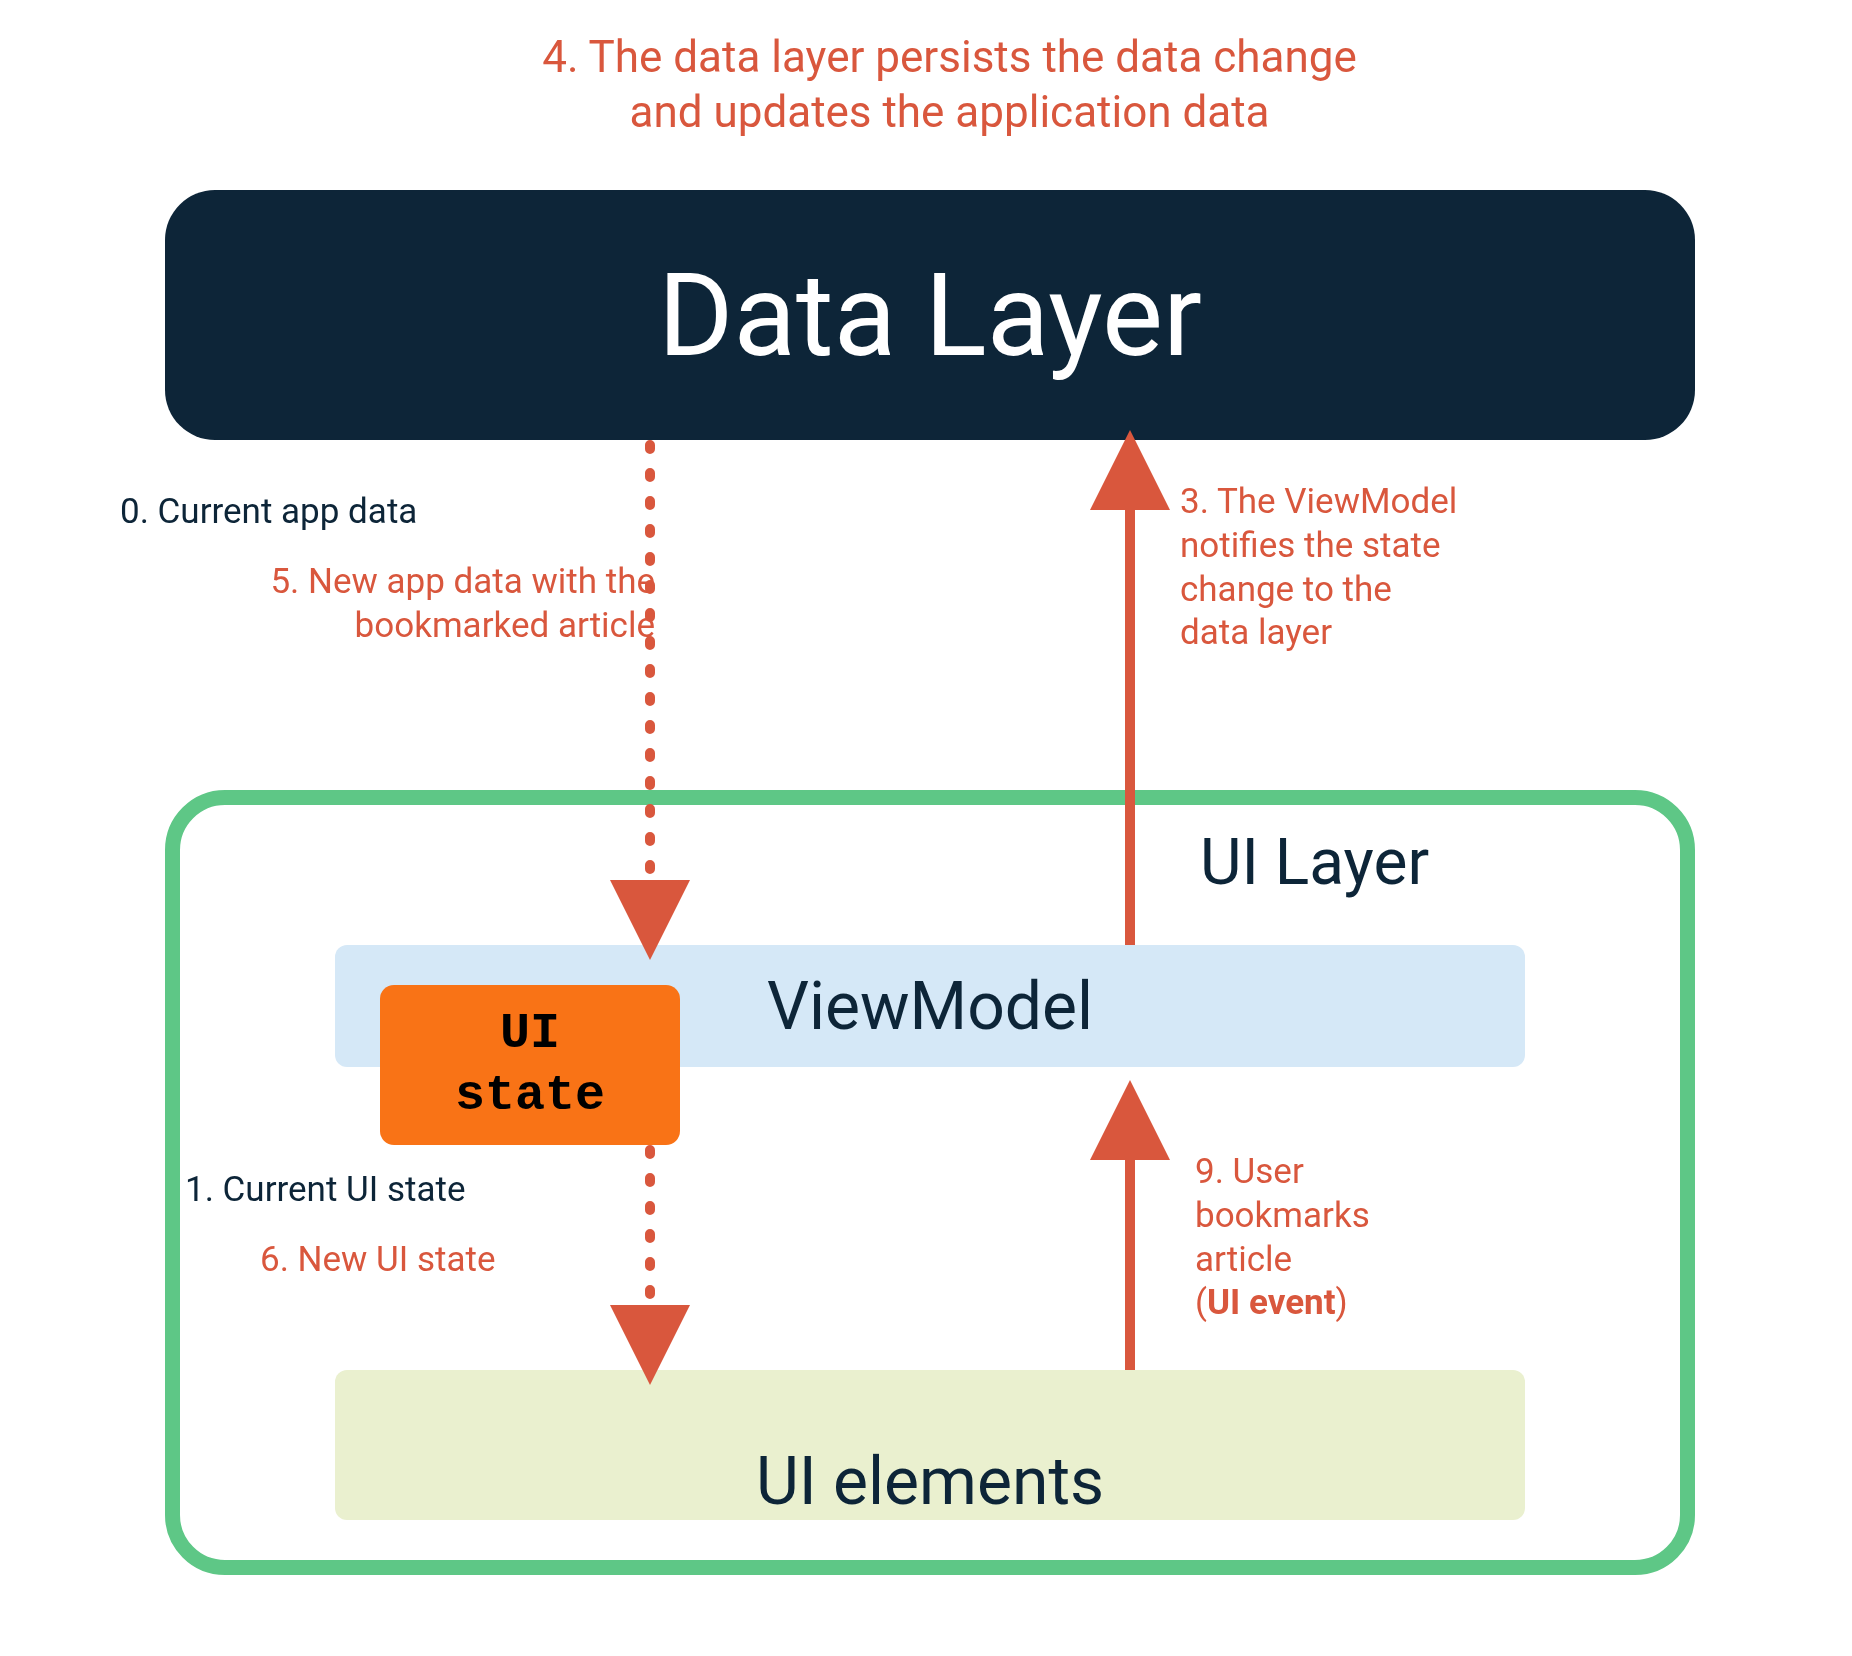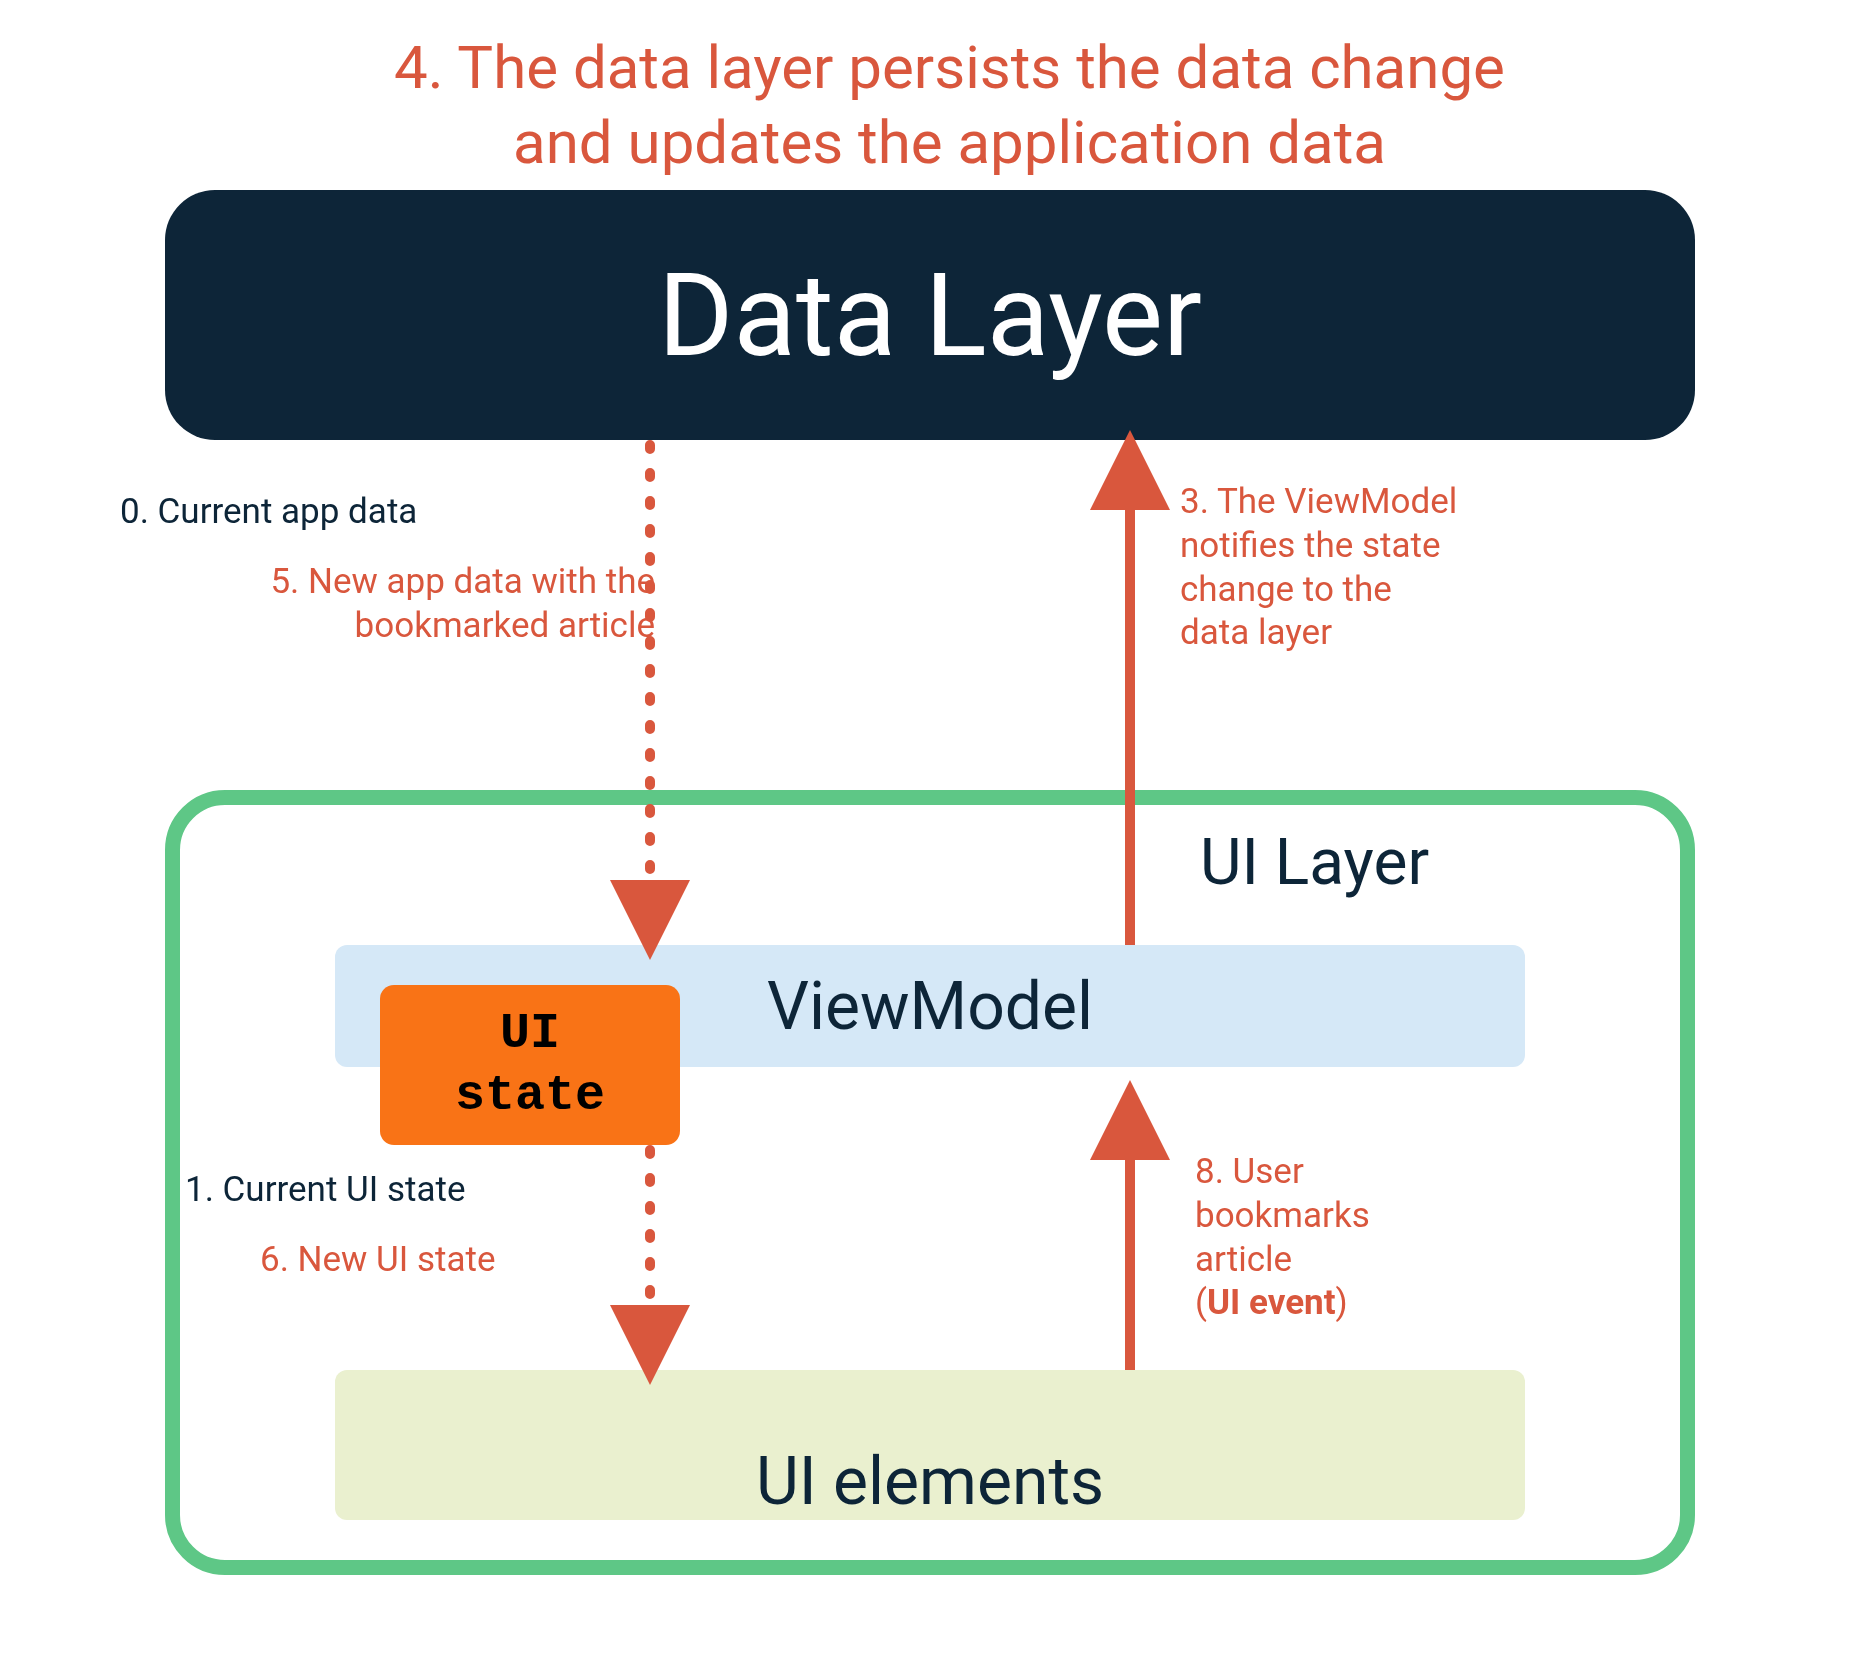--- a/index.html
+++ b/index.html
@@ -15,21 +15,21 @@
     width: 1852px;
     height: 1656px;
   }
   .caption-top {
     position: absolute;
     top: 30px;
     left: 0;
     width: 100%;
     text-align: center;
     color: #d9573d;
-    font-size: 60px;
+    font-size: 44px;
     line-height: 1.25;
     padding-left: 47px;
   }
   .data-layer-box {
     position: absolute;
     top: 190px;
     left: 165px;
     width: 1530px;
     height: 250px;
     background: #0d2538;
@@ -166,21 +166,21 @@
   </div>
   <div class="lbl red lbl3">
     <span>3. The ViewModel</span><br>
     <span>notifies the state</span><br>
     <span>change to the</span><br>
     <span>data layer</span>
   </div>
   <div class="lbl dark lbl1">1. Current UI state</div>
   <div class="lbl red lbl6">6. New UI state</div>
   <div class="lbl red lbl2">
-    <span>8. User</span><br>
+    <span>9. User</span><br>
     <span>bookmarks</span><br>
     <span>article</span><br>
     <span>(</span><b>UI event</b><span>)</span>
   </div>
 
   <svg class="arrows" viewBox="0 0 1852 1656">
     <defs>
       <marker id="arrowRed" markerWidth="8" markerHeight="8" refX="4" refY="4" orient="auto" markerUnits="strokeWidth">
         <path d="M0,0 L8,4 L0,8 Z" fill="#d9573d"></path>
       </marker>

